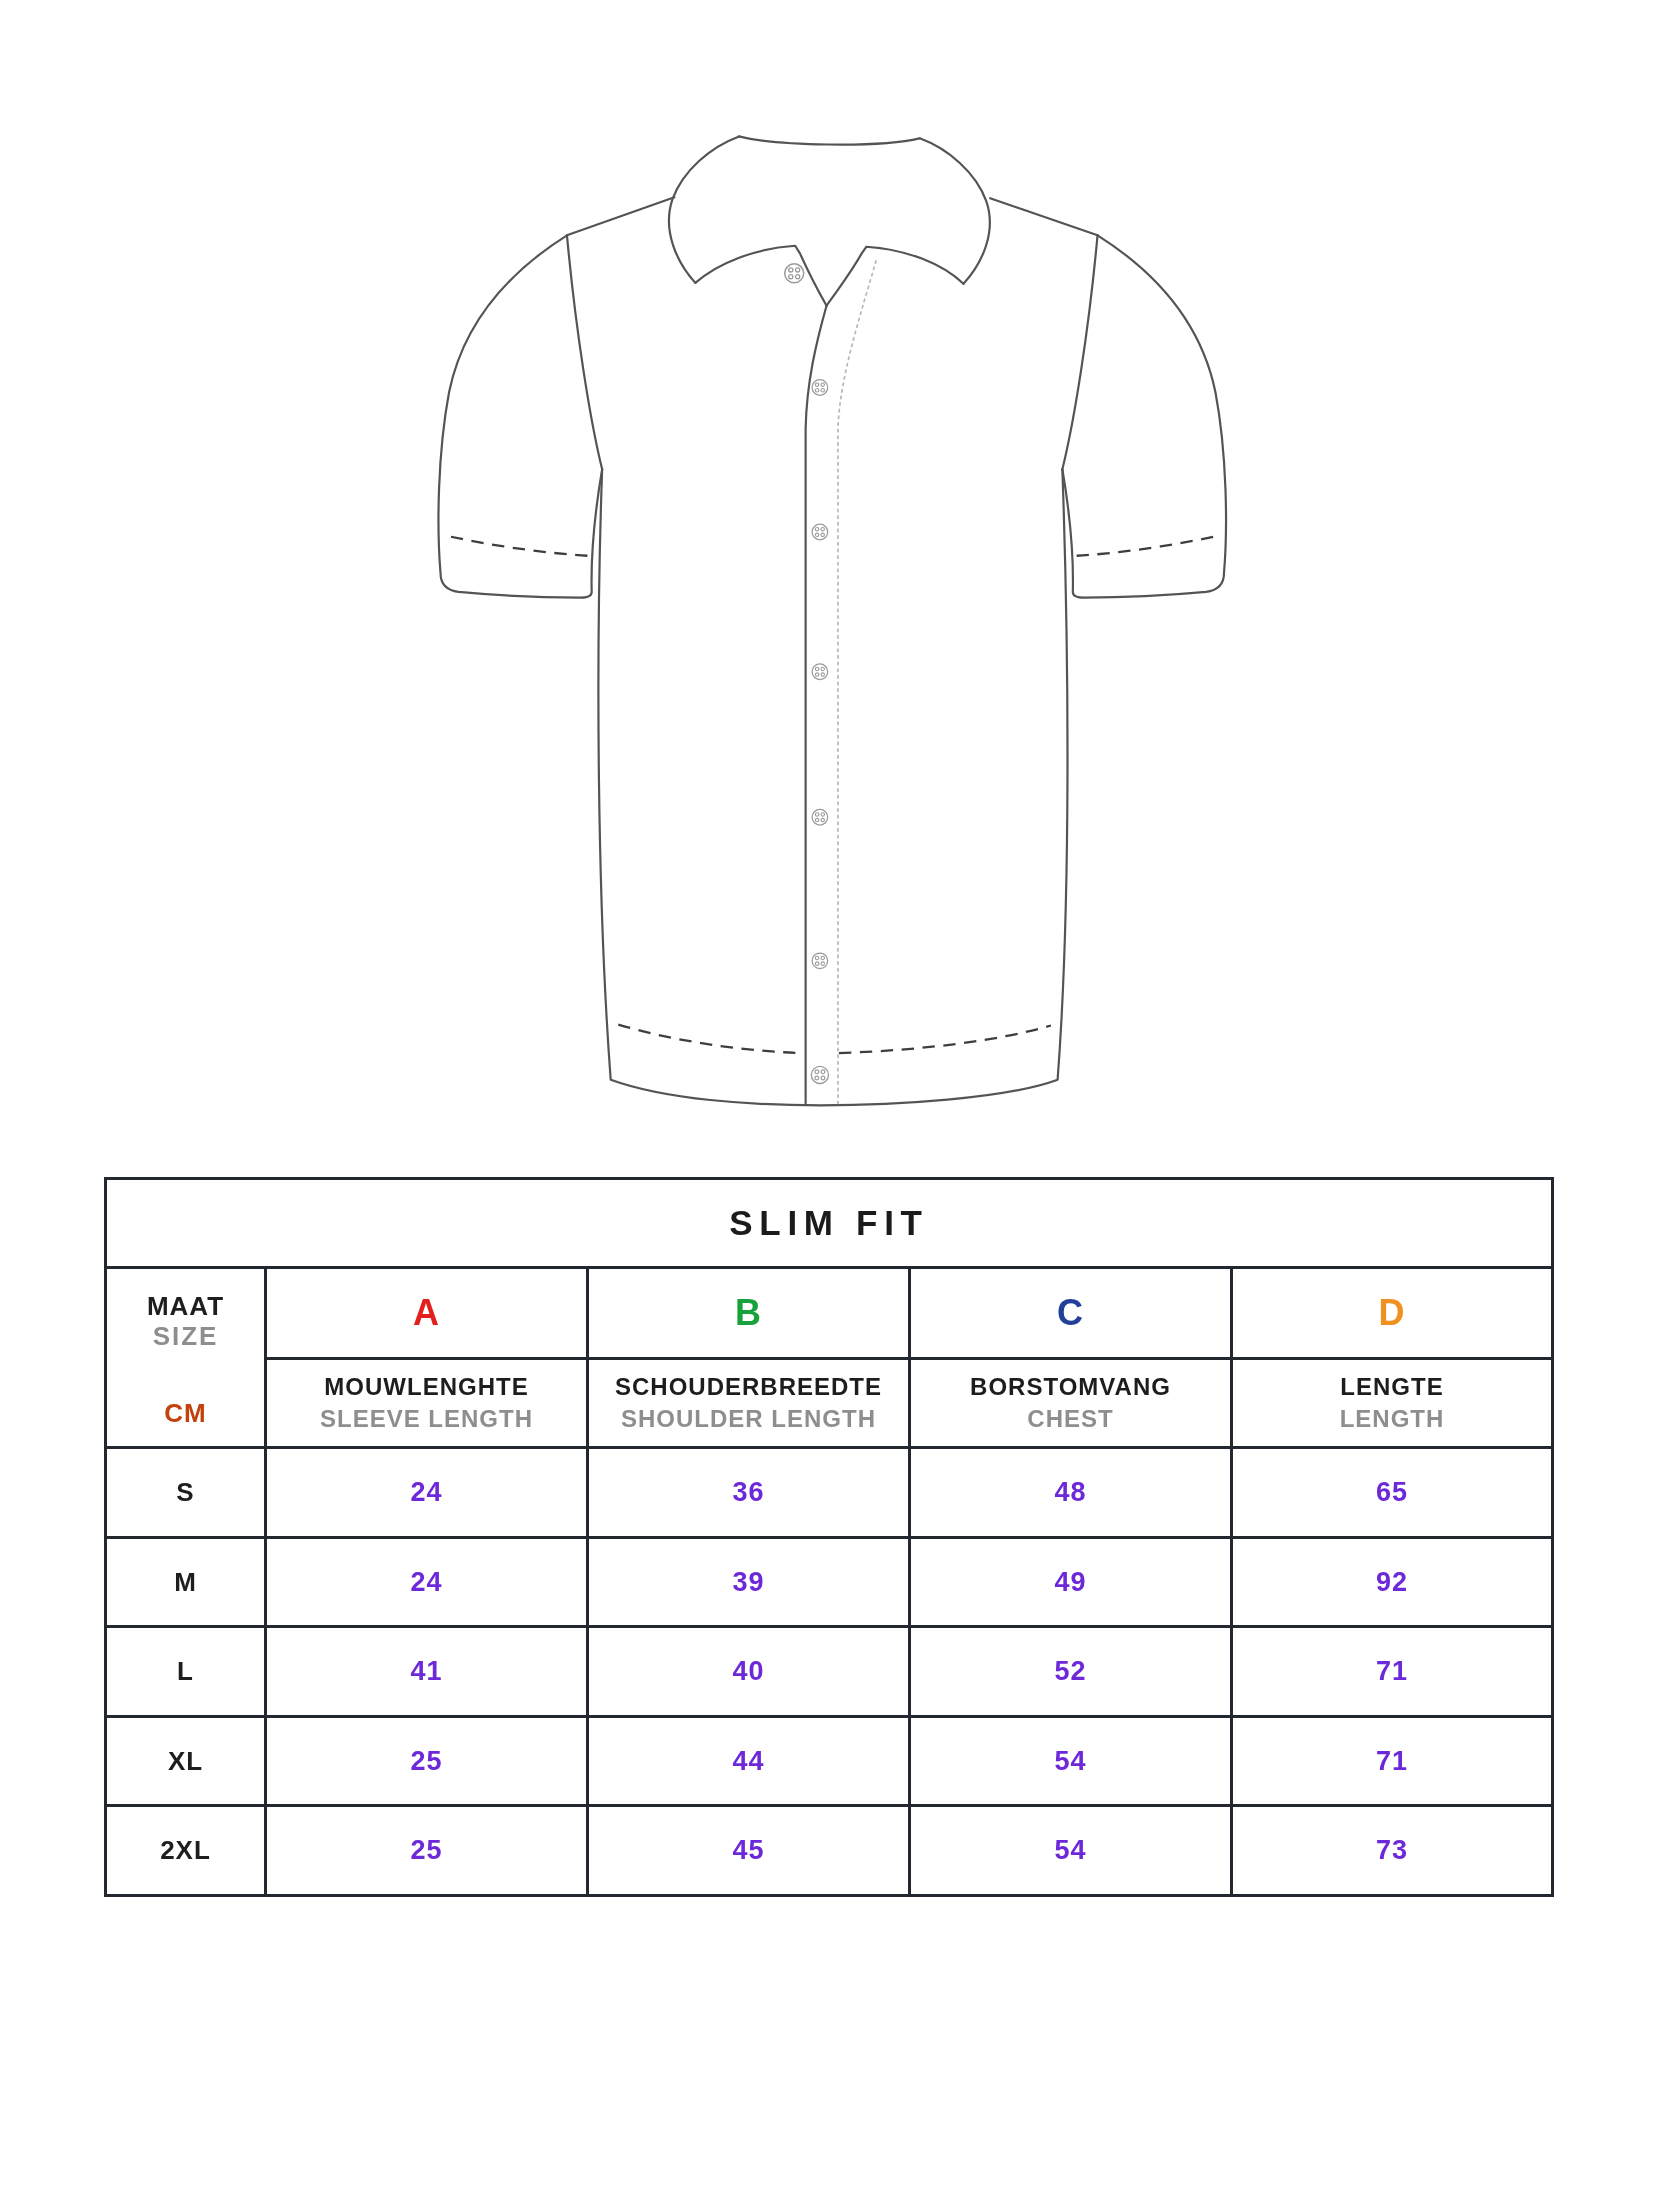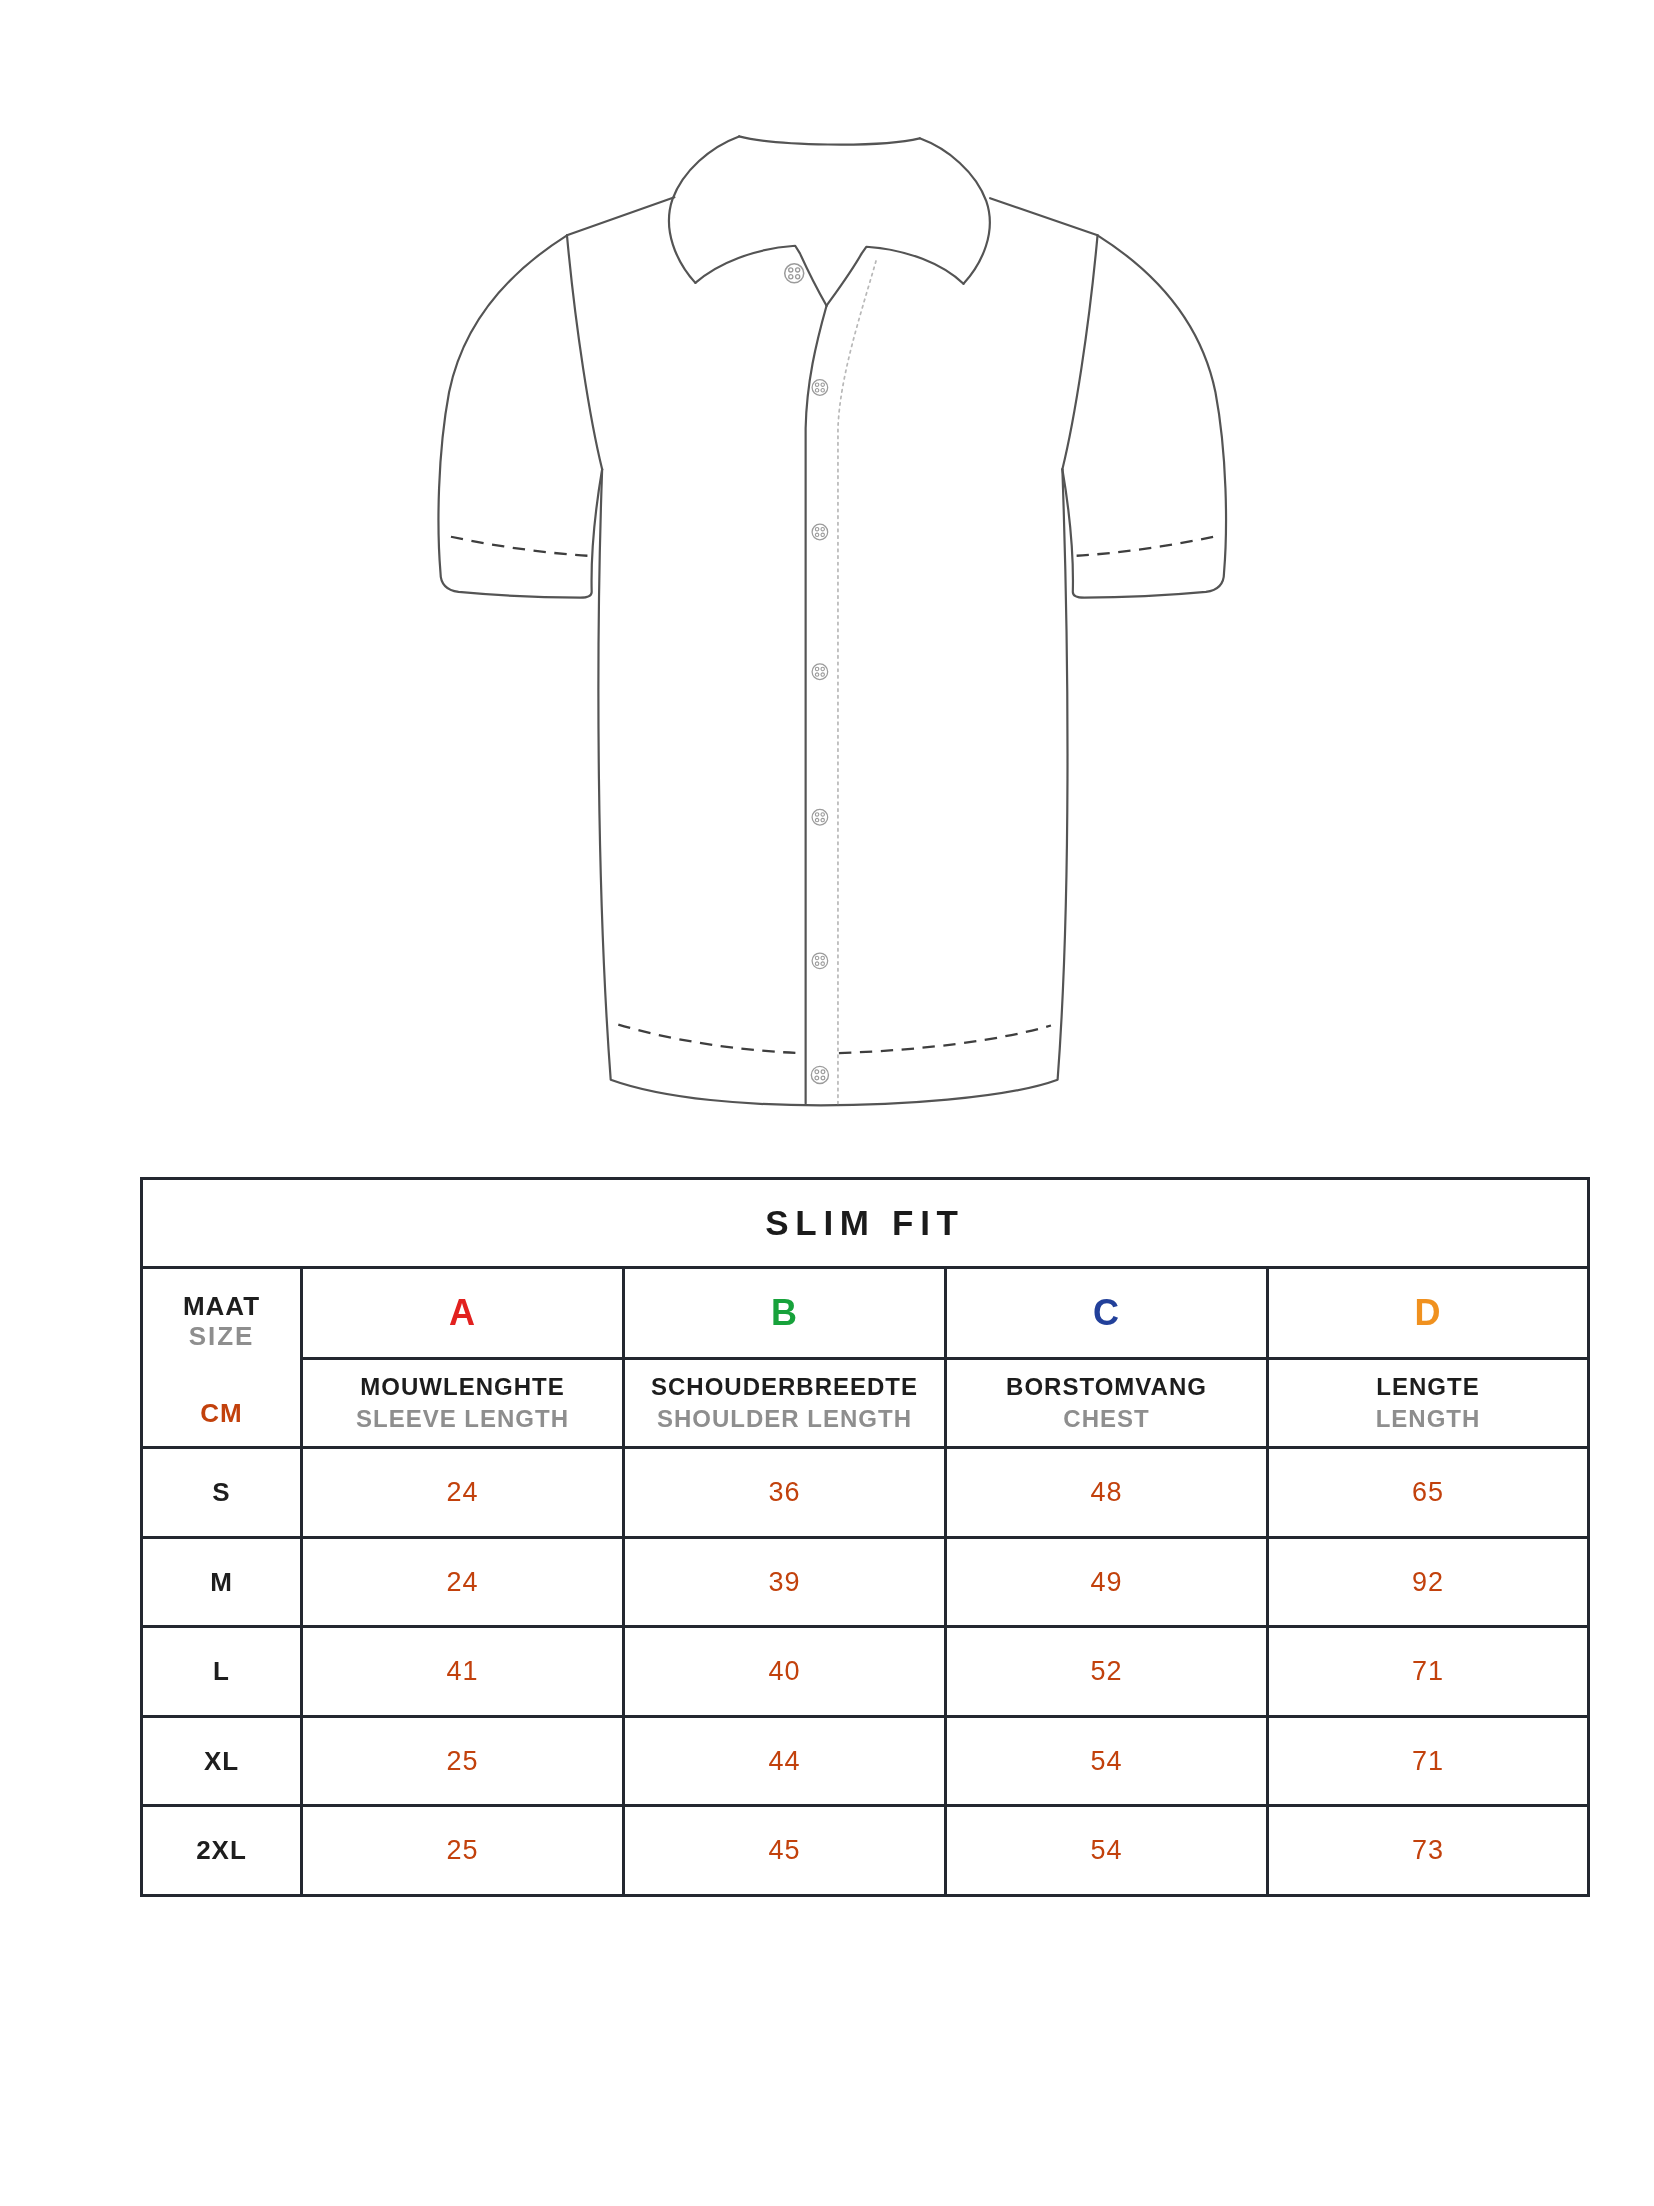--- a/index.html
+++ b/index.html
@@ -5,38 +5,38 @@
   html,body{margin:0;padding:0;background:#ffffff;}
   #page{position:relative;width:1655px;height:2207px;background:#ffffff;overflow:hidden;
         font-family:"Liberation Sans",sans-serif;}
 
   
   #shirt-wrap{position:absolute;left:352px;top:48px;width:951px;height:1103px;}
   #shirt-wrap svg{display:block;width:100%;height:100%;}
 
   
   table.size-table{position:absolute;left:104px;top:1177px;width:1449px;height:720px;
-    border-collapse:collapse;table-layout:fixed;background:#ffffff;color:#1e1e1e;margin-left:36px;}
+    border-collapse:collapse;table-layout:fixed;background:#ffffff;color:#1e1e1e;}
   table.size-table td{border:3.8px solid #232830;text-align:center;vertical-align:middle;padding:0;}
 
   td.title-cell{font-size:35px;font-weight:700;letter-spacing:6.7px;color:#1b1b1b;}
 
   td.letter-cell{font-size:36px;font-weight:700;letter-spacing:1px;}
 
   .corner{display:flex;flex-direction:column;height:100%;
           box-sizing:border-box;padding-top:23px;}
   .corner .maat{font-size:26px;font-weight:700;letter-spacing:1px;color:#1e1e1e;line-height:1.15;}
   .corner .size{font-size:26px;font-weight:700;letter-spacing:1.9px;color:#8e8e8e;line-height:1.15;}
   .corner .cm  {margin-top:46px;font-size:26px;font-weight:700;letter-spacing:1px;color:#c2410c;}
 
   td.name-cell .nl{font-size:24px;font-weight:700;letter-spacing:1px;color:#1d1d1d;line-height:1.25;}
   td.name-cell .en{font-size:24px;font-weight:700;letter-spacing:1px;color:#8e8e8e;line-height:1.25;margin-top:1.9px;}
 
   td.size-cell {font-size:26px;font-weight:700;letter-spacing:1px;color:#1e1e1e;}
-  td.value-cell{font-size:27px;font-weight:400;letter-spacing:1px;color:#c2410c;}
+  td.value-cell{font-size:27px;font-weight:700;letter-spacing:1px;color:#6d28d9;}
 </style>
 </head>
 <body>
 
 <div id="page">
 
   <div id="shirt-wrap">
     <svg viewBox="0 0 1000 1160">
       <defs>
         <g id="btn">

